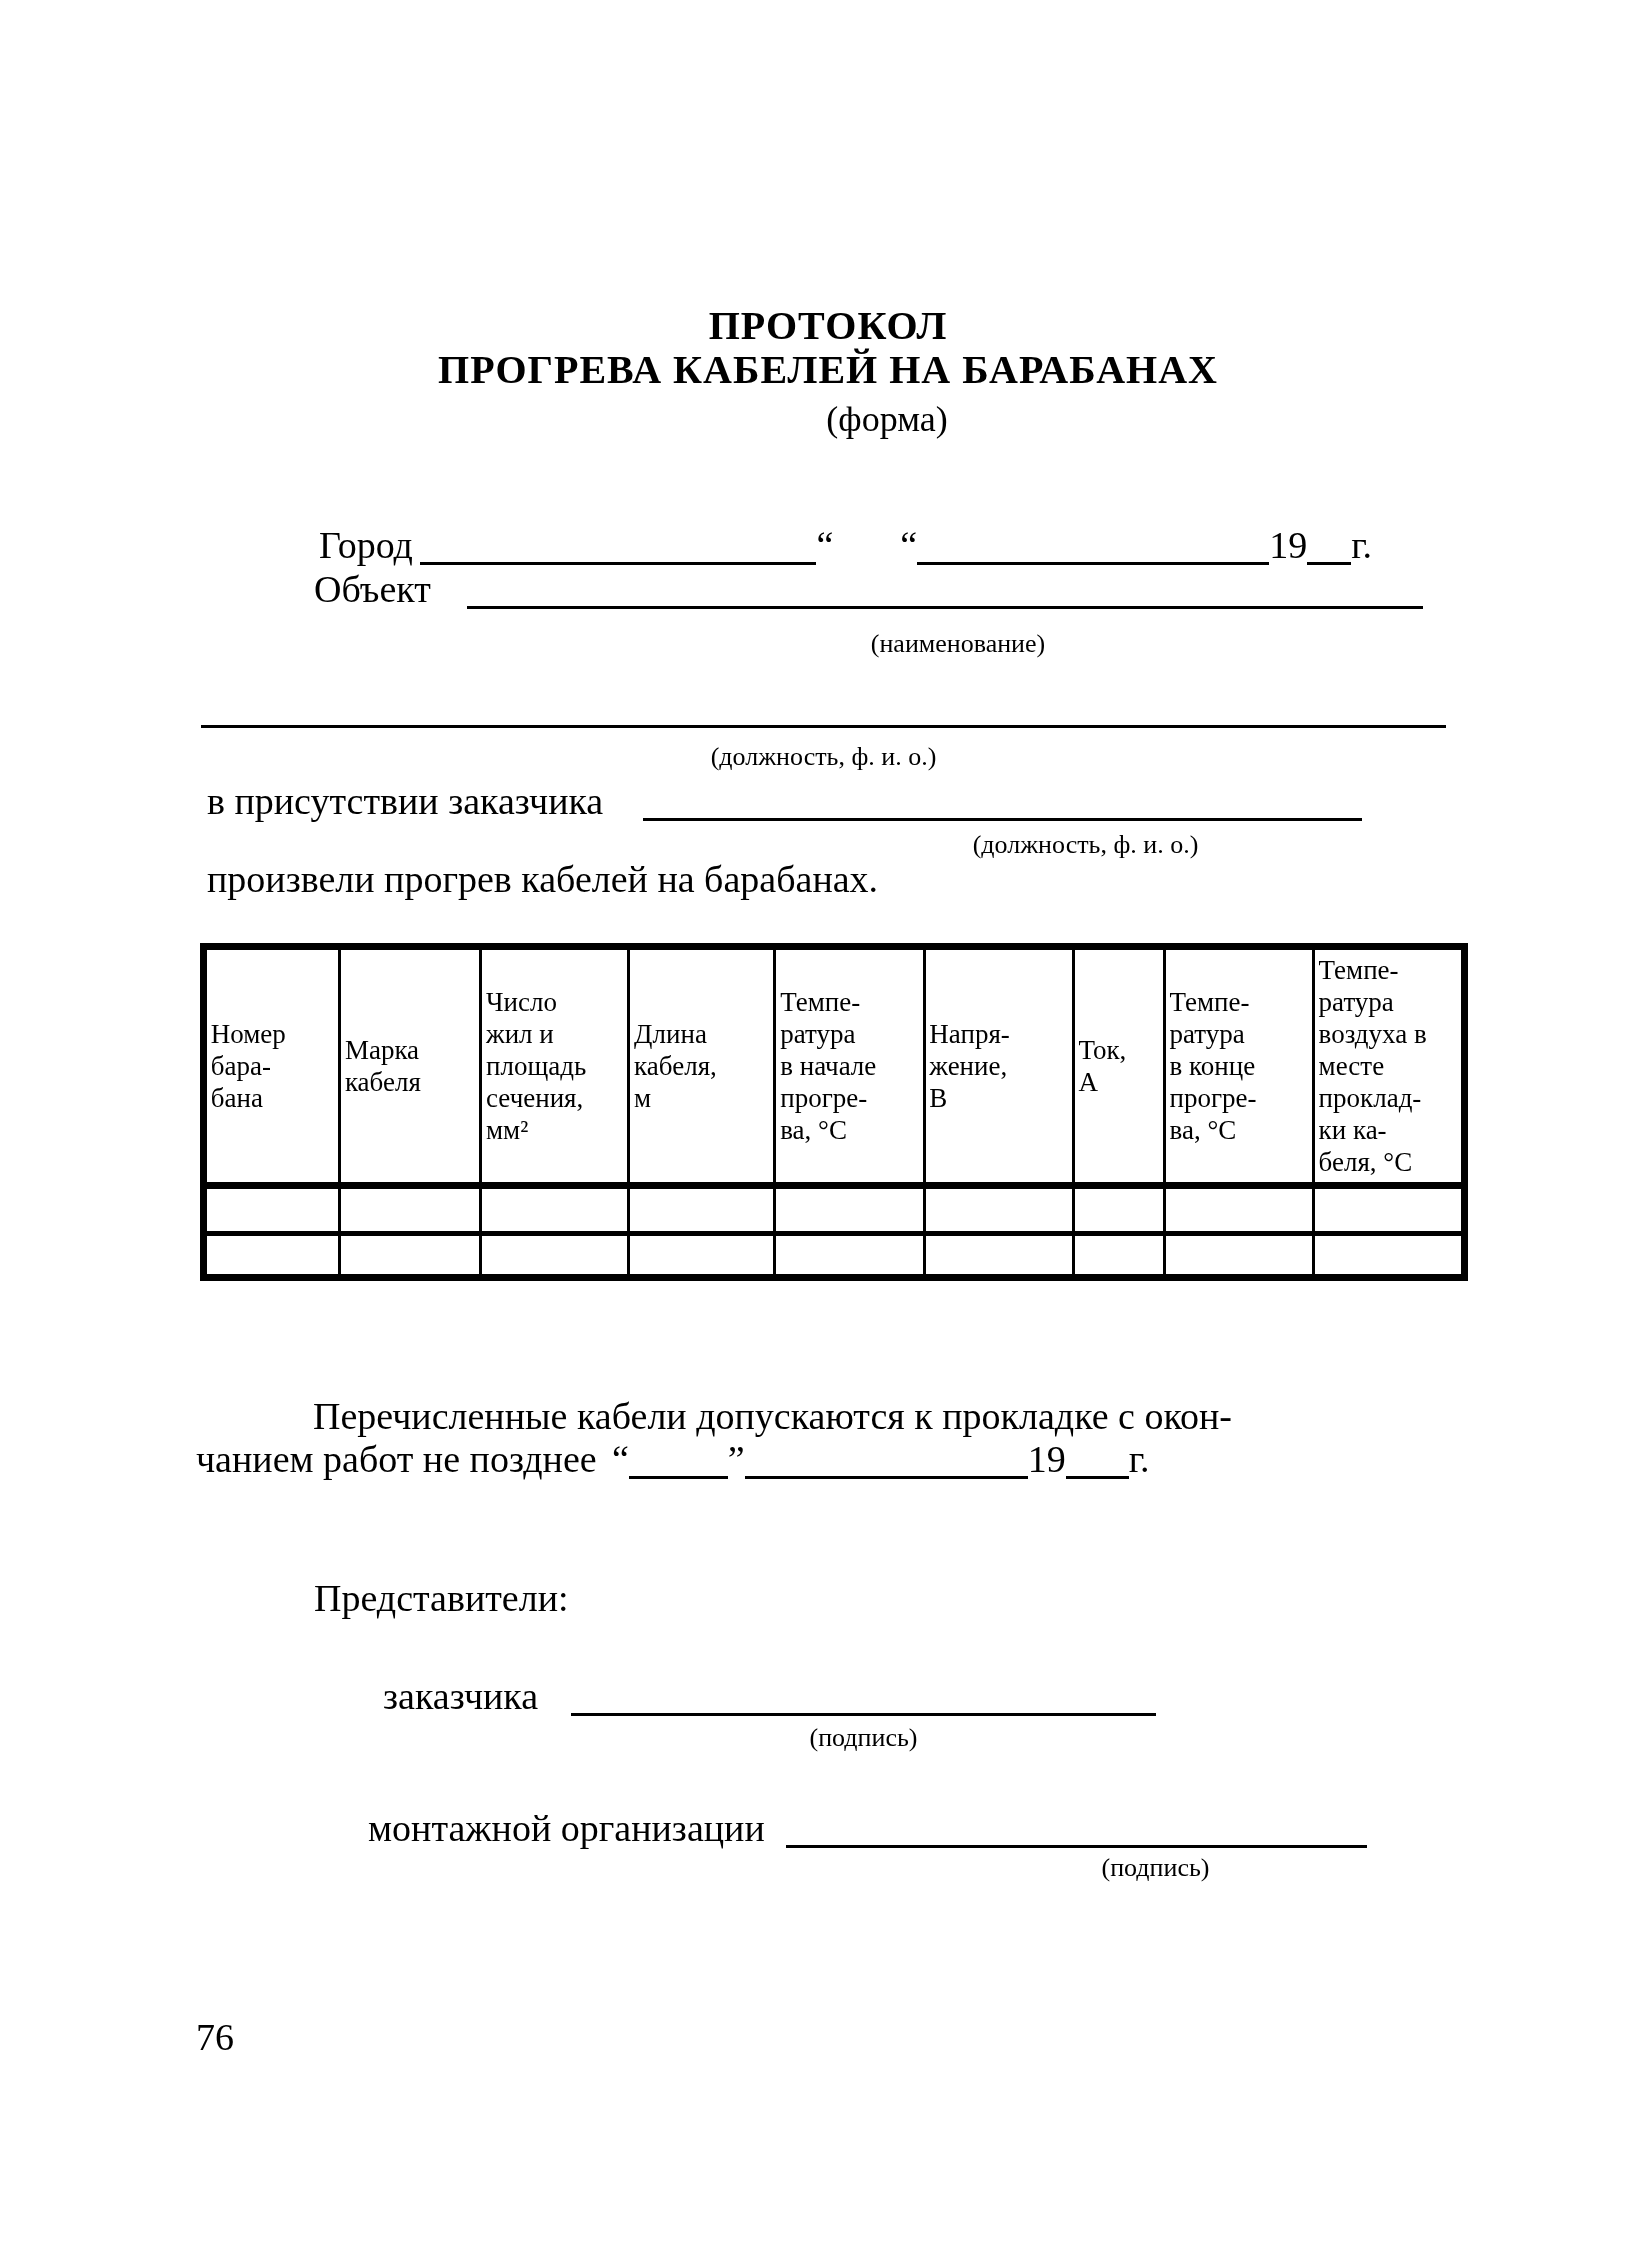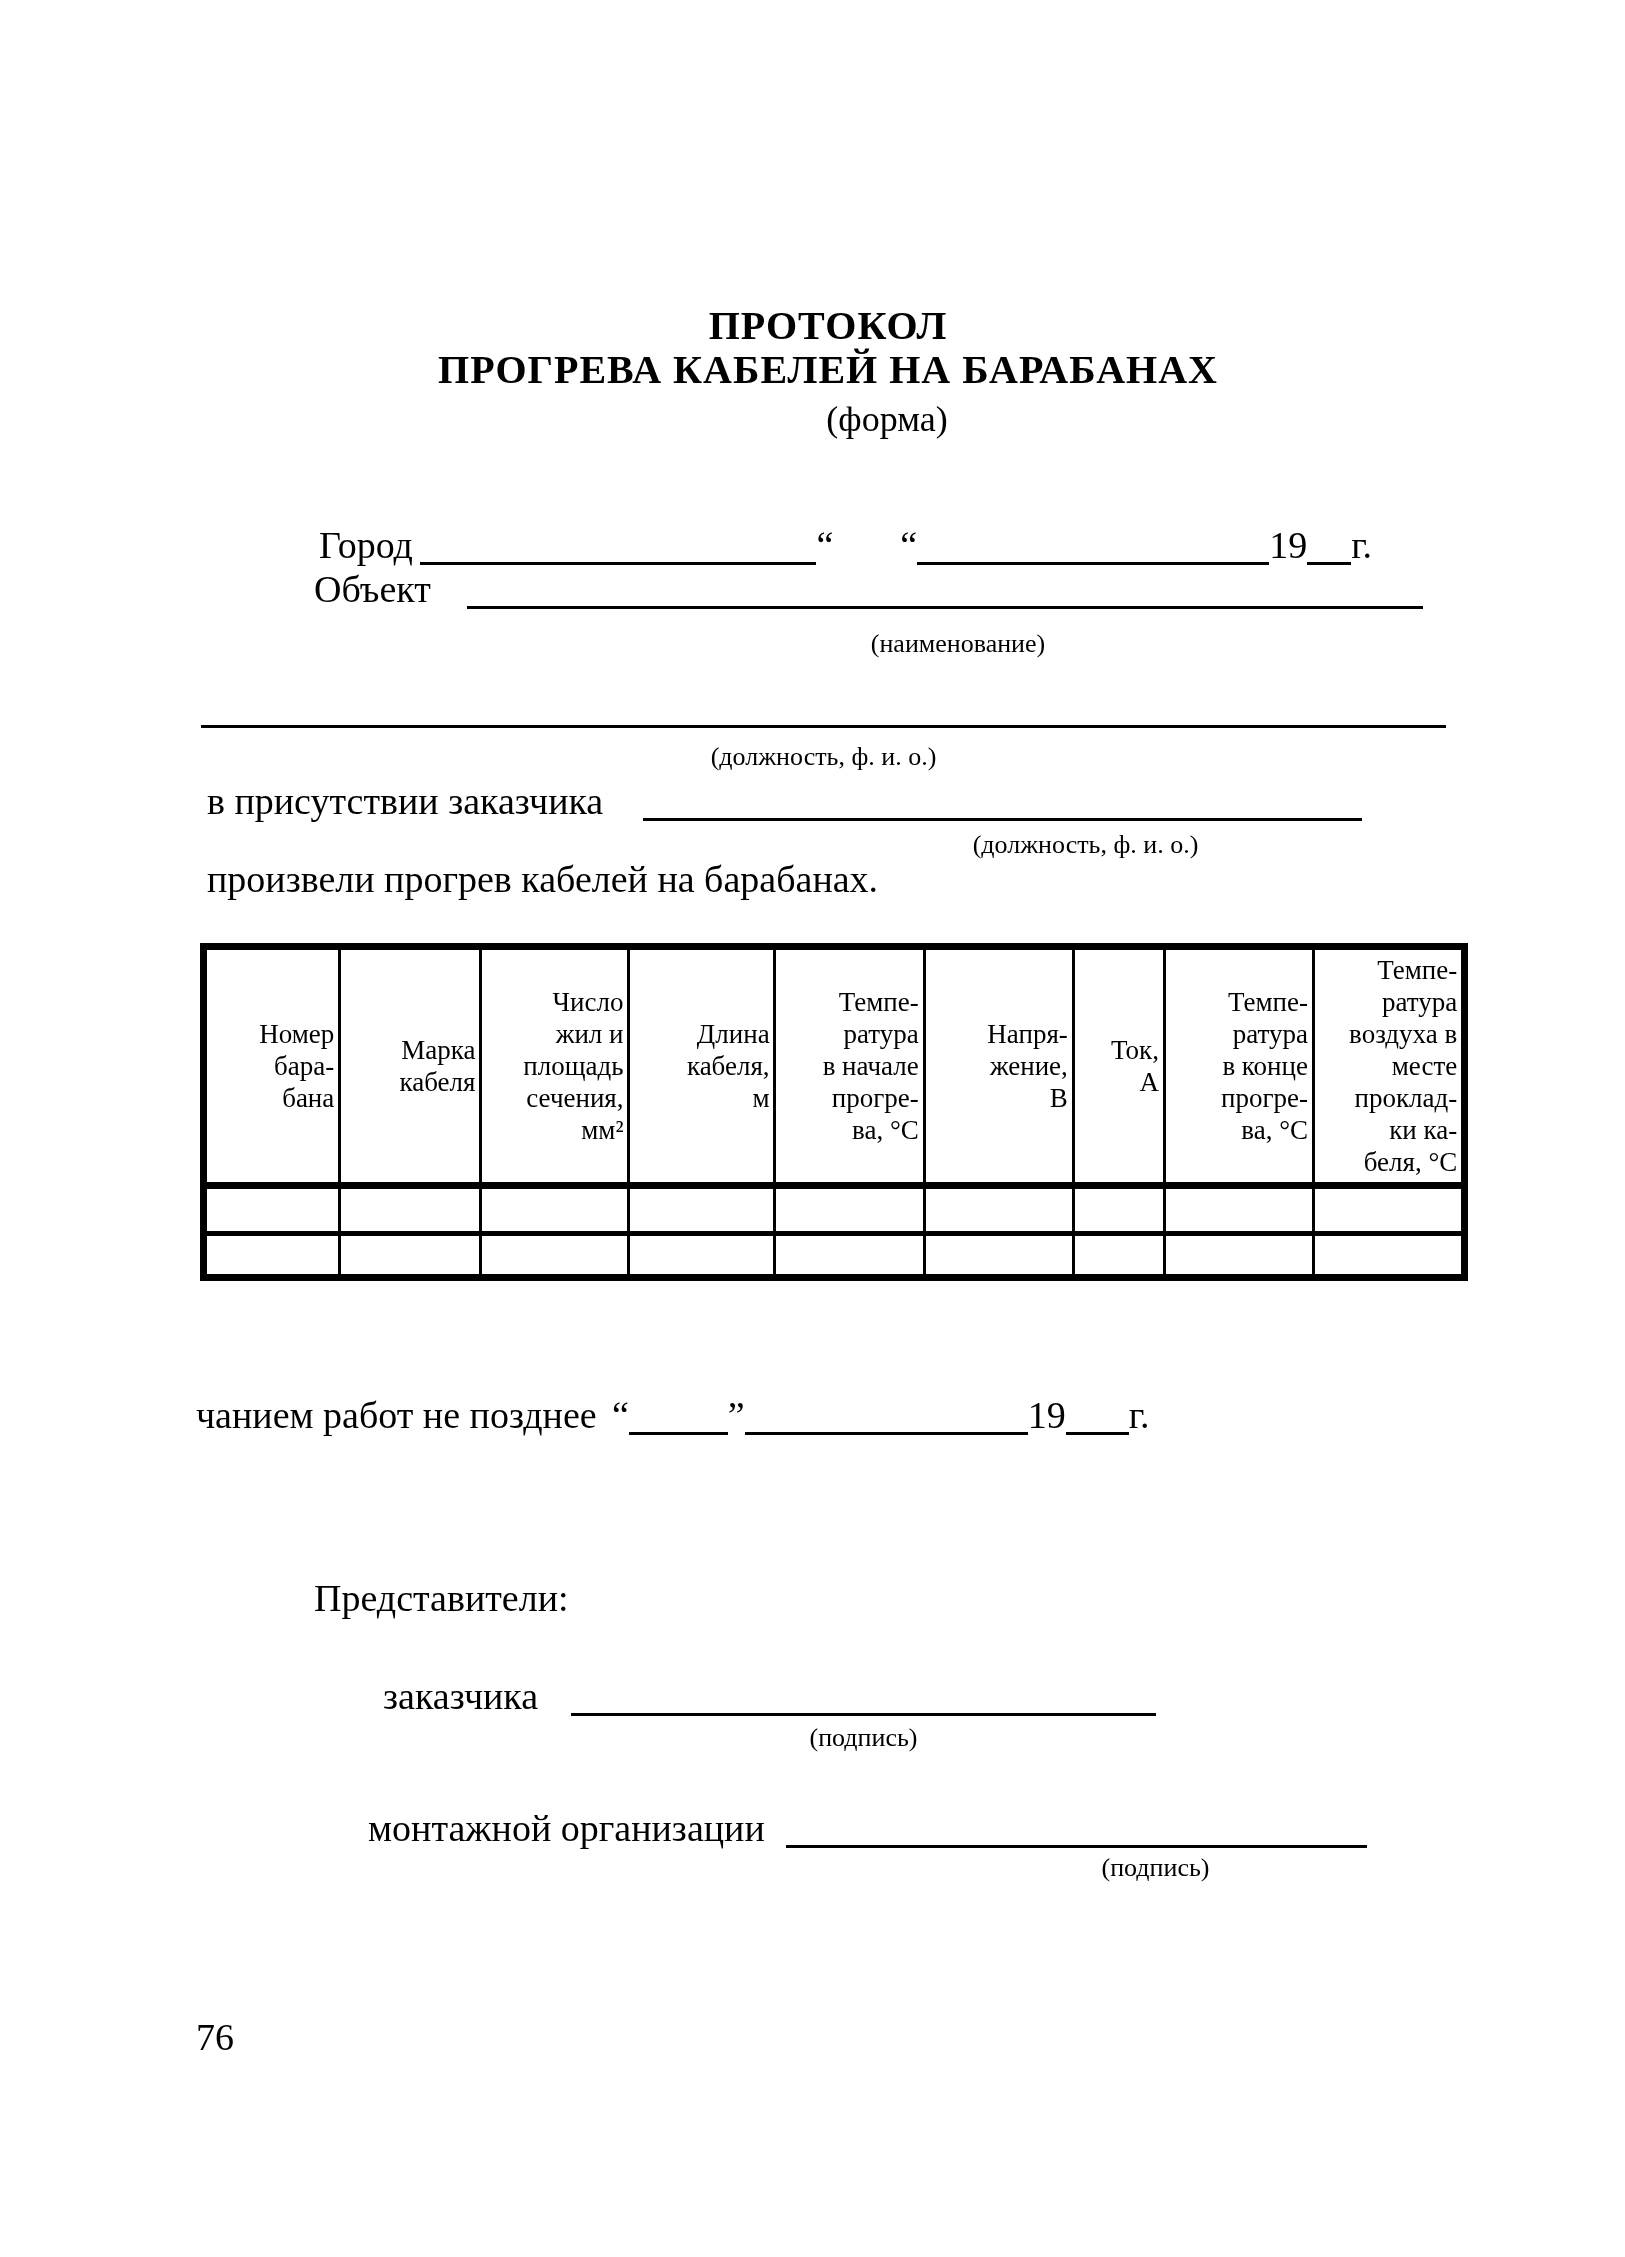--- a/index.html
+++ b/index.html
@@ -27,21 +27,21 @@
   .gap { display:inline-block; }
   .caption { font-size:26px; text-align:center; line-height:29px; }
   .rule-line { border-bottom:3.8px solid #000; }
   table.form-table {
     border-collapse:collapse; table-layout:fixed;
     border:7.6px solid #000;
   }
   table.form-table th {
     border:3.8px solid #000; border-top:none; border-bottom:7.6px solid #000;
     font-weight:normal; font-size:27px; line-height:32px;
-    white-space:pre-line; text-align:right; vertical-align:middle;
+    white-space:pre-line; text-align:left; vertical-align:middle;
     padding:3.8px 3.8px; height:237px;
   }
   table.form-table td { border:3.8px solid #000; }
   table.form-table tr.row-1 td { height:48px; border-bottom:5.7px solid #000; }
   table.form-table tr.row-2 td { height:44px; border-bottom:none; }
   .closing { width:1286px; line-height:44px; }
   .closing .l1 { text-indent:117px; }
   .pagenum { font-size:38px; }
 </style>
 </head>
@@ -146,20 +146,21 @@
         <td></td>
           <td></td>
         <td></td>
           <td></td>
         <td></td>
       </tr>
     </tbody>
   </table>
 
   <div class="abs closing" style="left:196px; top:1394px;">
+    <div class="l1">Перечисленные кабели допускаются к прокладке с окон-</div>
     <div class="row">
       <span>чанием работ не позднее</span><span style="margin-left:15.3px;">“</span><span class="blank" style="width:99px;"></span><span>”</span><span class="blank" style="width:283px;"></span><span>19</span><span class="blank" style="width:63px;"></span><span>г.</span>
     </div>
   </div>
 
   <div class="abs row" style="left:314px; top:1577px;">Представители:</div>
 
   <div class="abs row" style="left:368px; top:1675px;margin-left:15px;">
     <span>заказчика</span><span class="blank" style="width:585px; margin-left:32.5px;"></span>
   </div>

